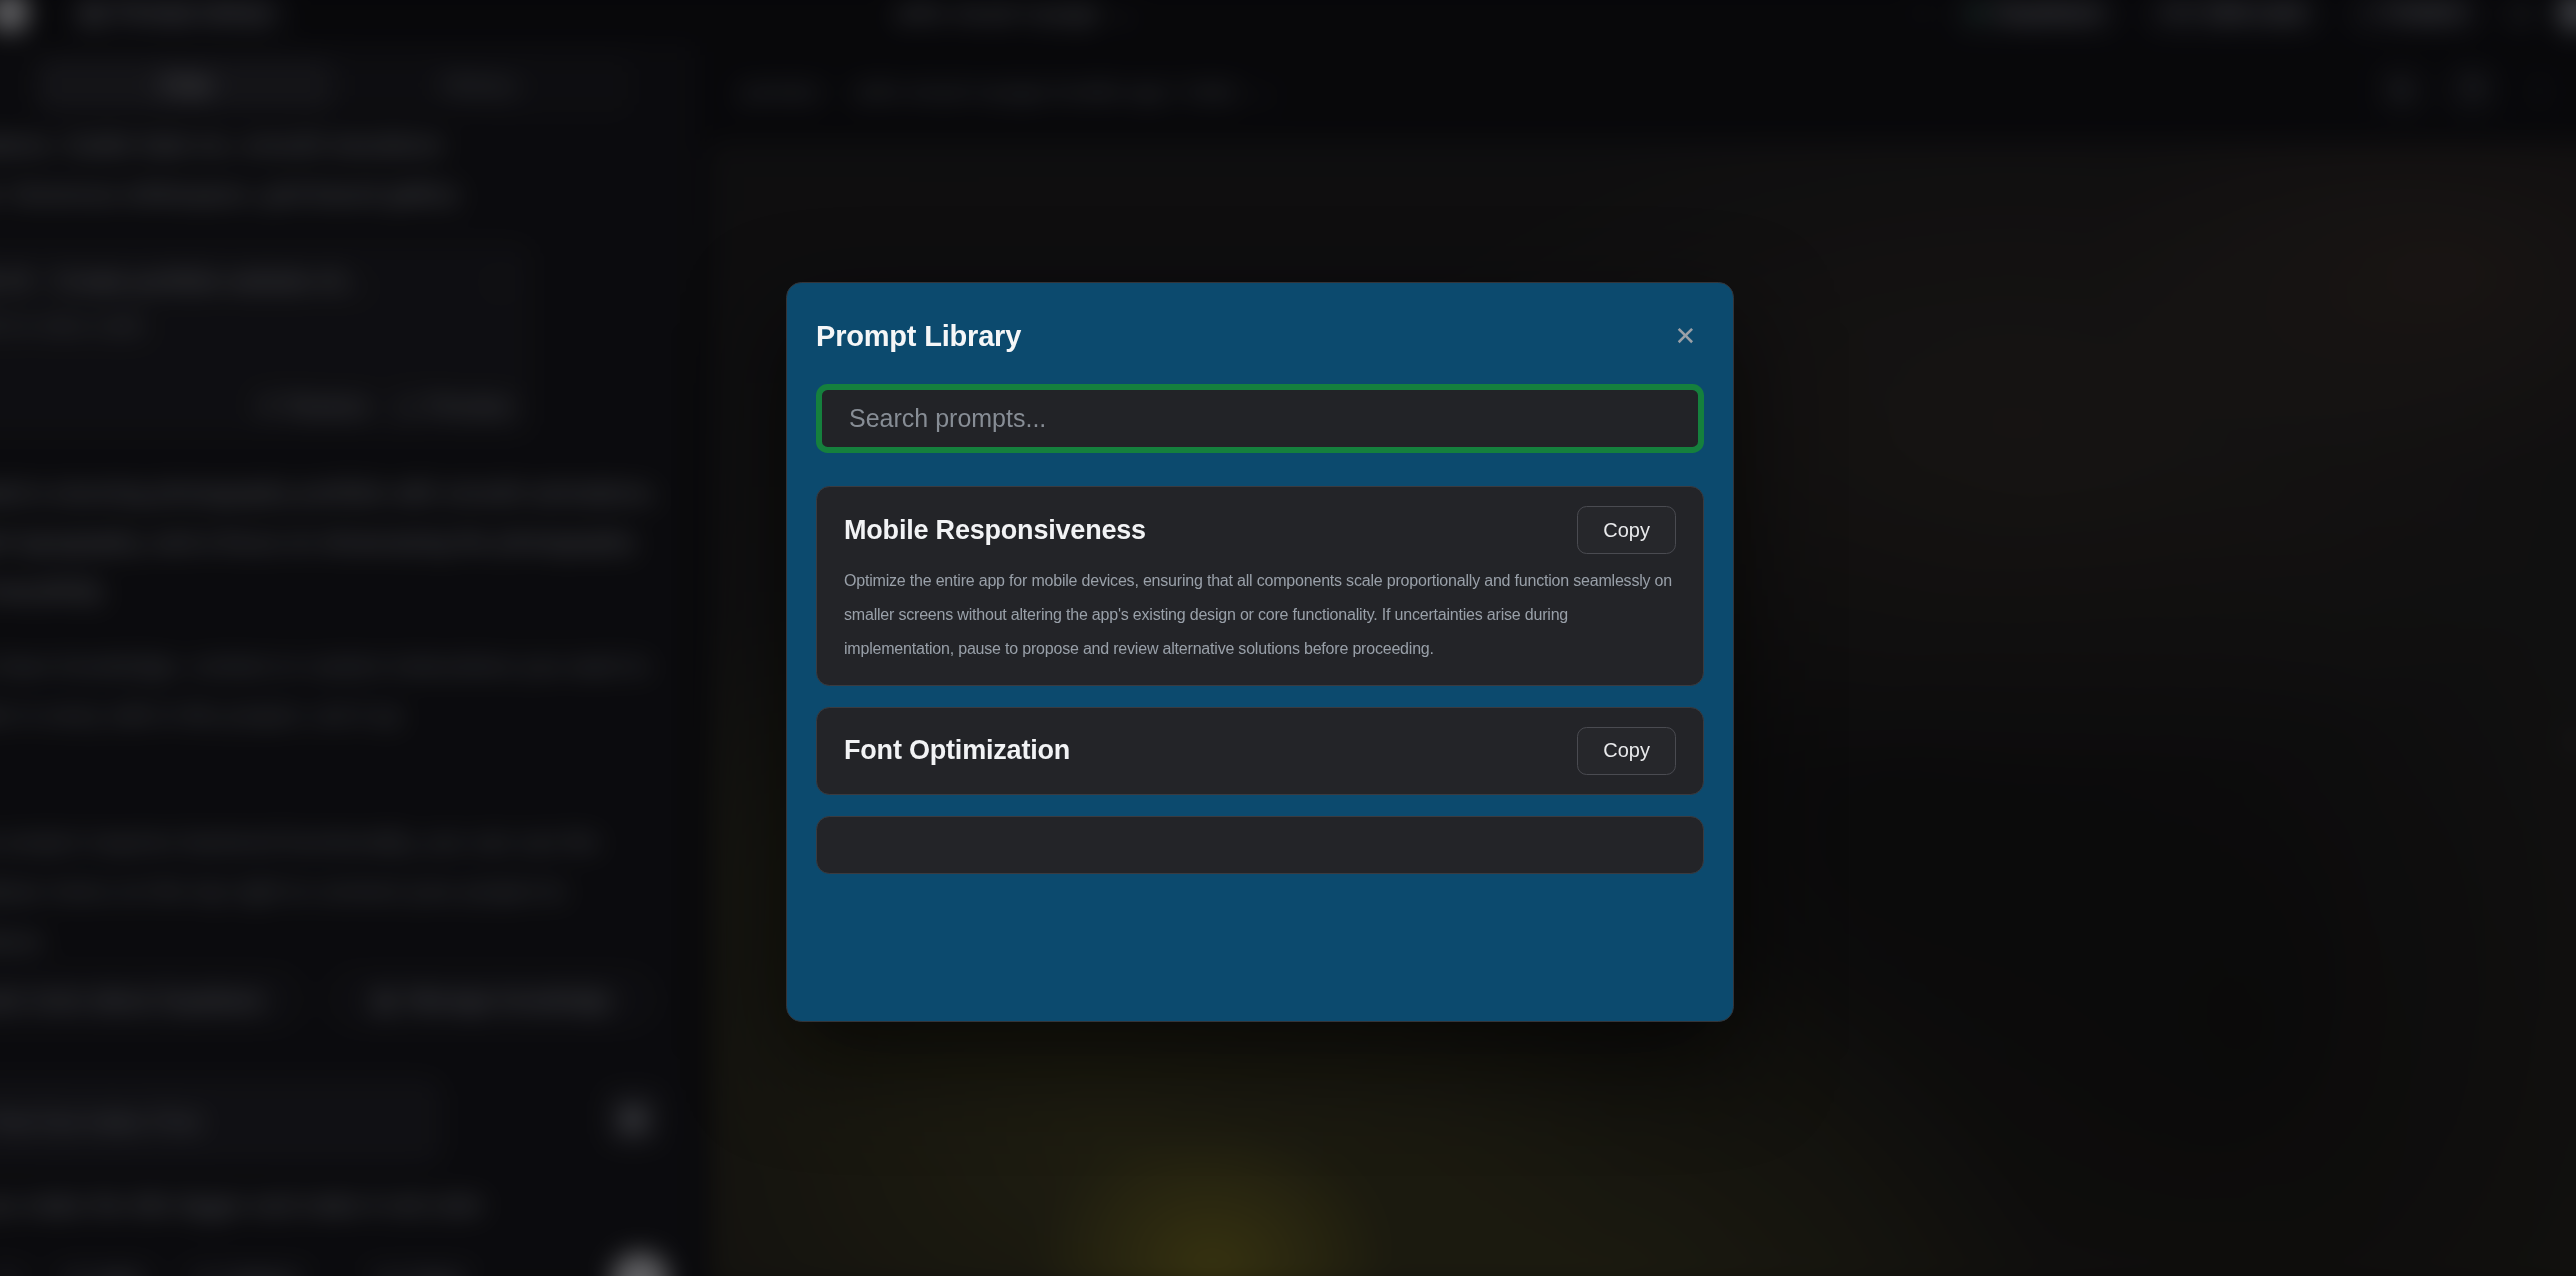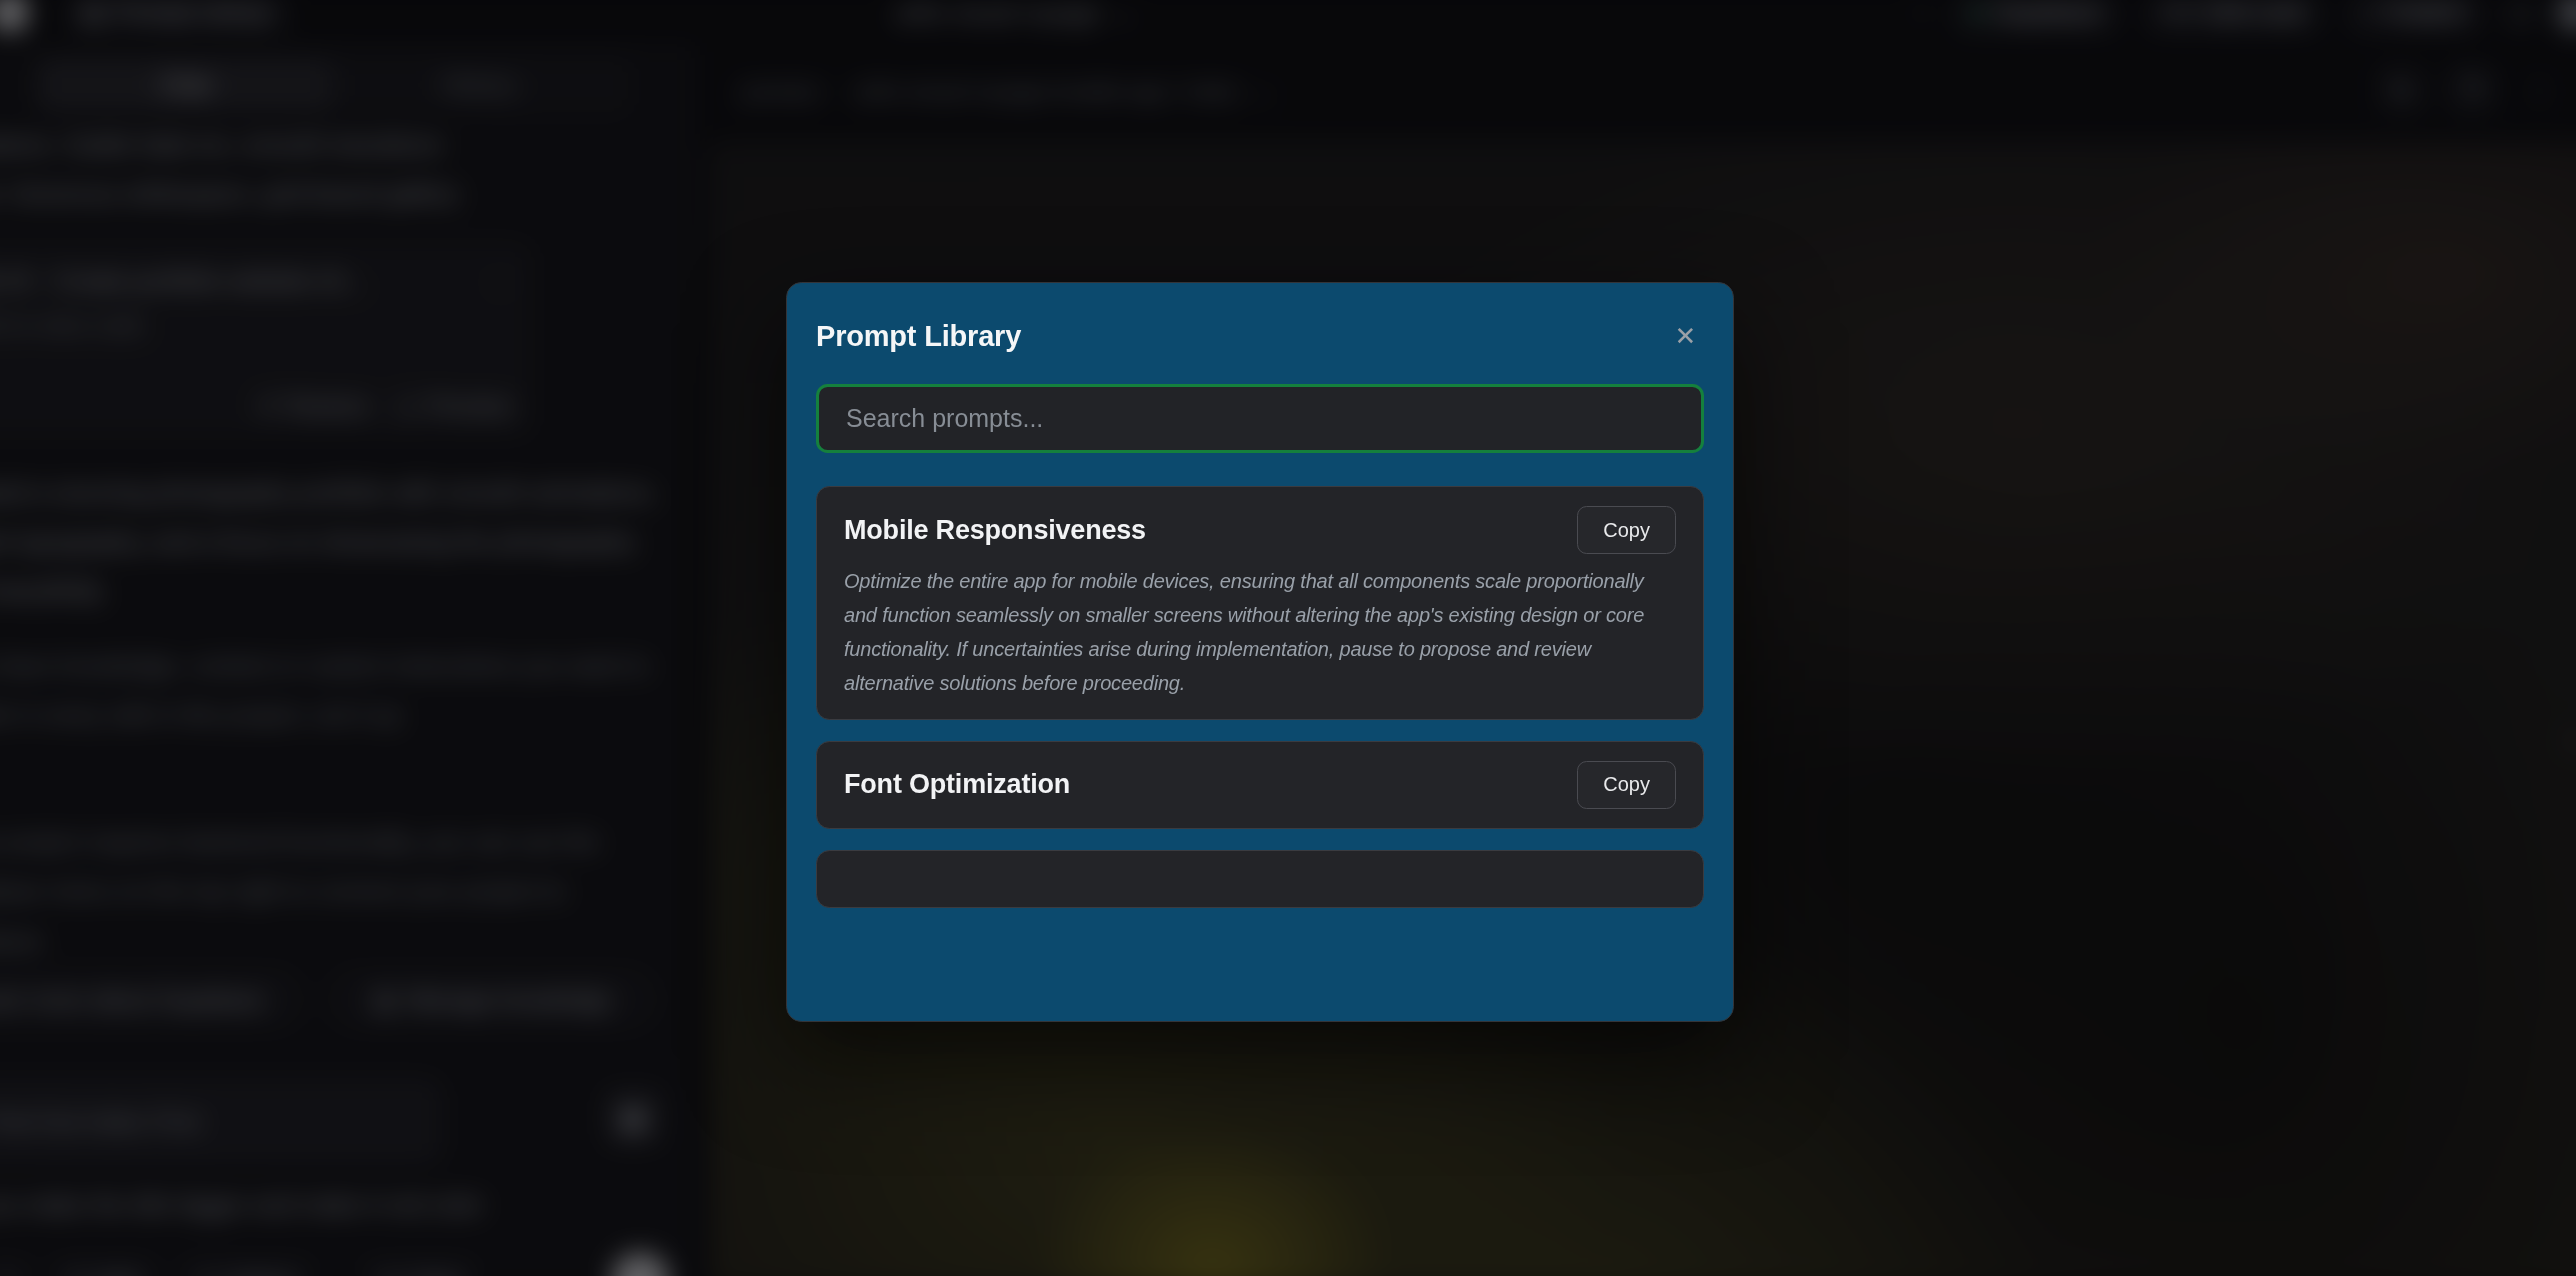--- a/index.html
+++ b/index.html
@@ -74,31 +74,31 @@
   
   .dim { position:absolute; inset:0; background:rgba(6,6,8,0.58); }
 
   
   .modal { position:absolute; left:786px; top:282px; width:948px; height:740px; background:#0c4a6e;
     border:1px solid #333438; border-radius:15.4px; box-shadow:0 39px 96px rgba(0,0,0,.6);
     padding:37px 29px 0; }
   .m-head { display:flex; align-items:flex-start; justify-content:space-between; height:39px; margin-bottom:25px; }
   .m-title { font-size:29px; font-weight:700; color:#f5f6f7; letter-spacing:-0.2px; }
   .m-close { font-size:26px; color:#9aa0a7; line-height:29px; padding:1.9px 7.7px; cursor:pointer; }
-  .m-search { width:100%; height:69px; background:#222327; border:3px solid #15803d; border-radius:11.6px;
+  .m-search { width:100%; height:69px; background:#222327; border:6px solid #15803d; border-radius:11.6px;
     padding:0 27px; font-size:25px; color:#e5e7ea; outline:none;
     font-family:"Liberation Sans","DejaVu Sans",sans-serif; }
   .m-search::placeholder { color:#878d95; }
   .cards { margin-top:33px; height:482px; overflow:hidden; }
   .pcard { background:#232428; border:1px solid #3a3b40; border-radius:13.5px; padding:19px 27px 19px; margin-bottom:21px; }
   .pcard-top { display:flex; align-items:center; justify-content:space-between; min-height:48px; }
   .pcard-title { font-size:27px; font-weight:700; color:#f2f3f5; letter-spacing:-0.2px; }
   .copy-btn { height:48px; padding:0 25px; border:1px solid #4a4b51; border-radius:9.6px; background:#26272b;
     color:#e8e9eb; font-size:20px; display:flex; align-items:center; }
-  .pcard-body { margin-top:9.6px; font-size:20px; line-height:34px; color:#99a0a9; letter-spacing:-0.2px; max-width:852px;font-style:italic; }
+  .pcard-body { margin-top:9.6px; font-size:16px; line-height:34px; color:#99a0a9; letter-spacing:-0.2px; max-width:852px; }
   .pcard.sliver { height:58px; margin-bottom:0; }
 </style>
 </head>
 <body>
 
 <div class="stage">
 
   <div class="bg">
 
     <div class="topbar">

